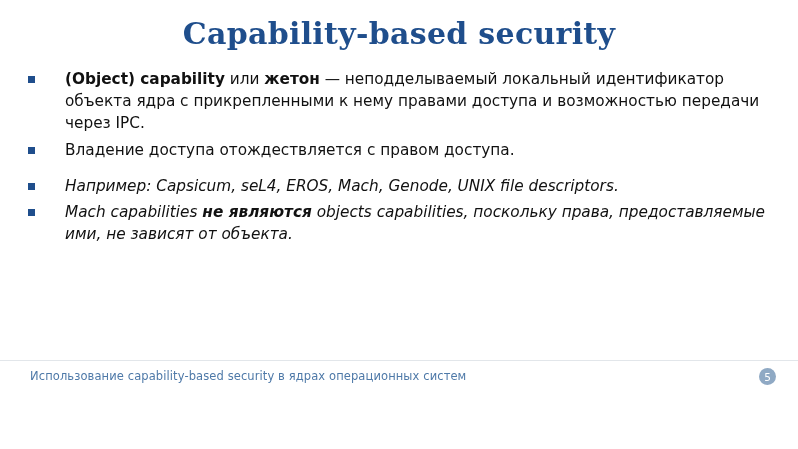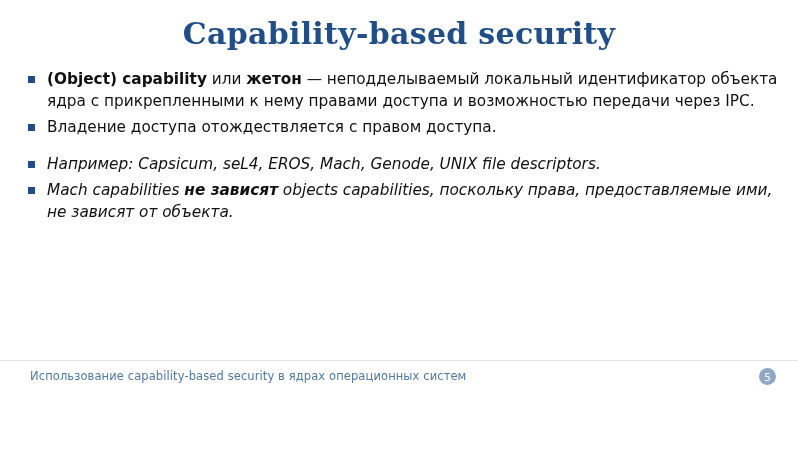--- a/index.html
+++ b/index.html
@@ -35,20 +35,21 @@
     top: 68px;
     right: 18px;
   }
   .bullet-group {
     margin-bottom: 14px;
   }
   .bullet {
     display: flex;
     align-items: flex-start;
     margin-bottom: 4px;
+    gap: 18px;
   }
   .marker {
     flex: 0 0 auto;
     width: 7px;
     height: 7px;
     background: #1F4E8C;
     margin-top: 8px;
     margin-right: 12px;
   }
   .btext {
@@ -121,21 +122,21 @@
     <div class="bullet-group">
     </div>
 
     <div class="bullet-group">
       <div class="bullet">
         <span class="marker"></span>
         <span class="btext"><span class="i">Например: Capsicum, seL4, EROS, Mach, Genode, UNIX file descriptors.</span></span>
       </div>
       <div class="bullet">
         <span class="marker"></span>
-        <span class="btext"><span class="i">Mach capabilities </span><span class="ib">не зависят</span><span class="i"> objects capabilities, поскольку права, предоставляемые ими, не зависят от объекта.</span></span>
+        <span class="btext"><span class="i">Mach capabilities </span><span class="ib">не являются</span><span class="i"> objects capabilities, поскольку права, предоставляемые ими, не зависят от объекта.</span></span>
       </div>
     </div>
 
   </div>
 
   <div class="footer-rule"></div>
   <div class="footer">Использование capability-based security в ядрах операционных систем</div>
   <div class="page-badge">5</div>
 
 </div>

